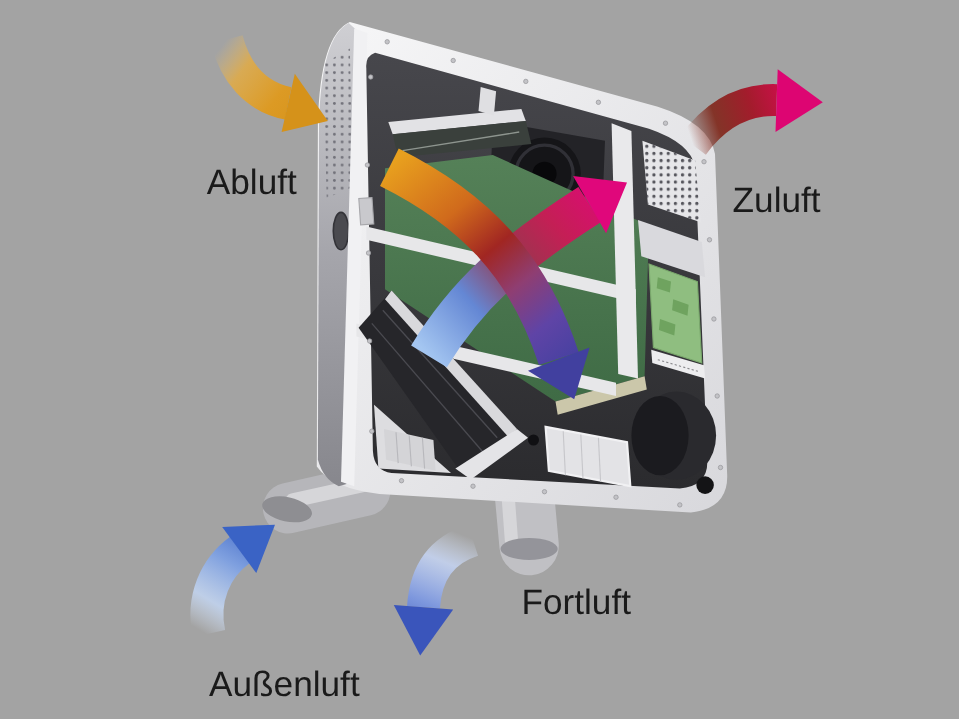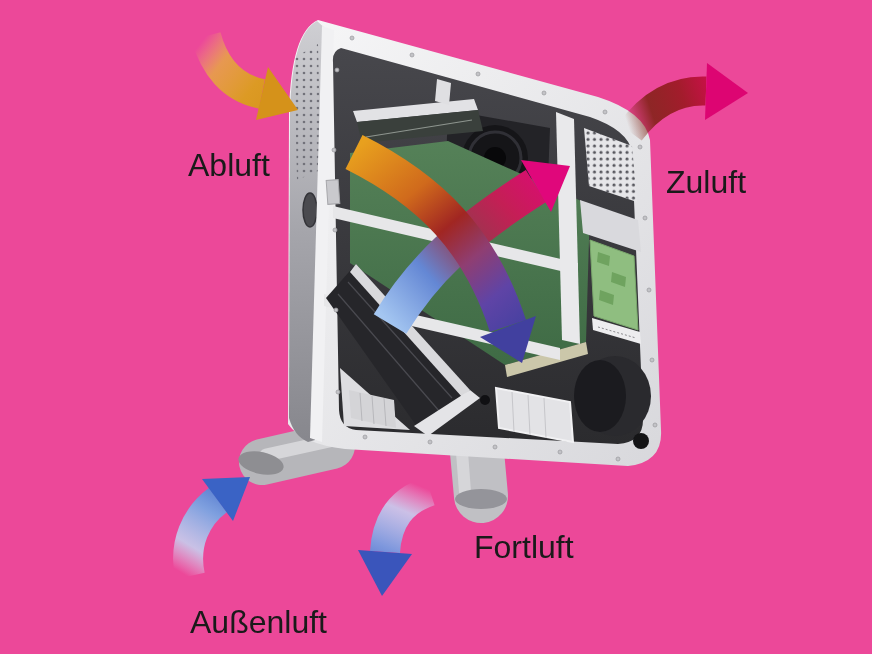--- a/index.html
+++ b/index.html
@@ -1,16 +1,16 @@
 <!DOCTYPE html>
 <html><head>
 <meta charset="utf-8">
 <style>
   html,body{margin:0;padding:0;background:#ffffff;}
-  .canvas{position:relative;width:872px;height:654px;background:#ec4899;overflow:hidden;
+  .canvas{position:relative;width:872px;height:654px;background:#a3a3a3;overflow:hidden;
           font-family:"Liberation Sans",sans-serif;}
   svg{display:block;}
   text.flow-label{font-family:"Liberation Sans",sans-serif;font-size:32px;fill:#1a1a1a;}
 </style>
 </head>
 <body>
 
 <div class="canvas">
 <svg width="872" height="654" viewBox="0 0 872 654">
   <defs>

